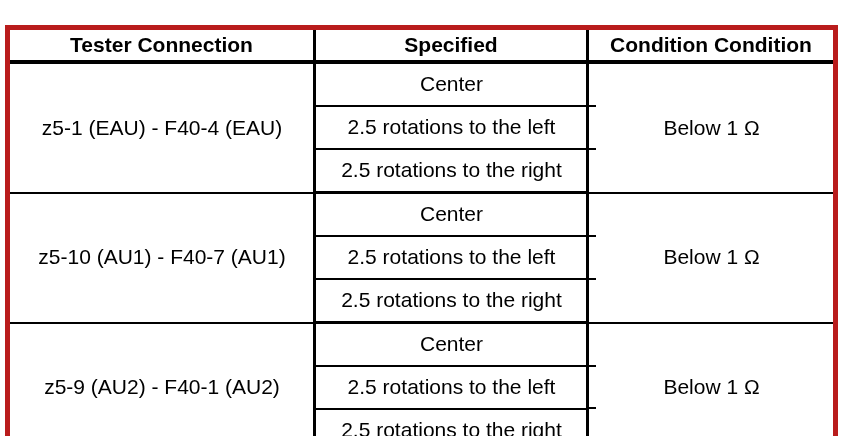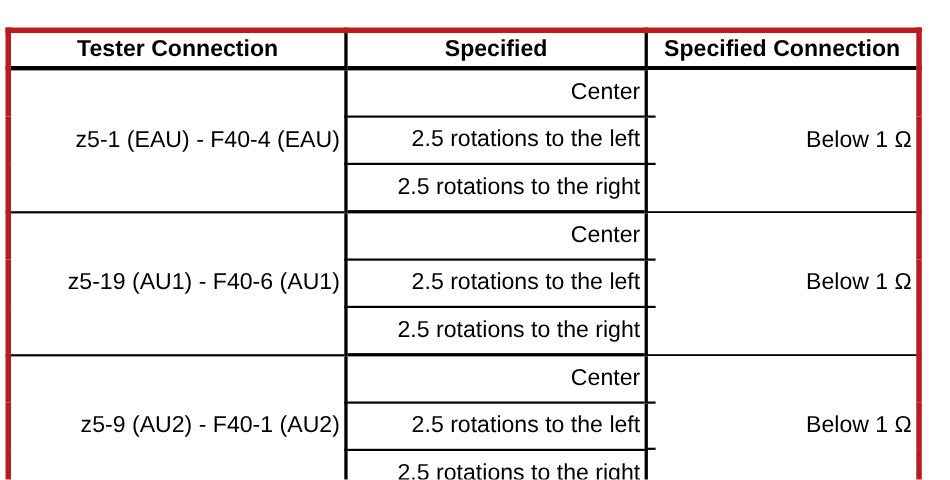--- a/index.html
+++ b/index.html
@@ -58,21 +58,21 @@
     text-align: center;
     vertical-align: middle;
     border-bottom-width: 4px;
     padding: 0 2px;
   }
 
   
   table.spec-table td {
     height: 41px;
     font-weight: normal;
-    text-align: right;
+    text-align: center;
     vertical-align: middle;
     padding: 0 4px 0 5px;
   }
 
   
   tr.group-end td { border-bottom-width: 3px; }
 
   
   td.connection-cell, td.specified-cell { vertical-align: middle; }
 
@@ -97,39 +97,39 @@
   <table class="spec-table">
     <colgroup>
       <col class="c1">
         <col class="c2">
         <col class="c3">
     </colgroup>
     <thead>
       <tr>
         <th>Tester Connection</th>
         <th>Specified</th>
-        <th>Specified Connection</th>
+        <th>Condition Condition</th>
       </tr>
     </thead>
     <tbody>
 
       <tr>
         <td class="connection-cell" rowspan="3">z5-1 (EAU) - F40-4 (EAU)</td>
         <td class="condition-cell">Center</td>
         <td class="specified-cell" rowspan="3">Below 1 Ω</td>
       </tr>
       <tr>
         <td class="condition-cell">2.5 rotations to the left</td>
       </tr>
       <tr class="group-end">
         <td class="condition-cell">2.5 rotations to the right</td>
       </tr>
 
       <tr>
-        <td class="connection-cell" rowspan="3">z5-19 (AU1) - F40-6 (AU1)</td>
+        <td class="connection-cell" rowspan="3">z5-10 (AU1) - F40-7 (AU1)</td>
         <td class="condition-cell">Center</td>
         <td class="specified-cell" rowspan="3">Below 1 Ω</td>
       </tr>
       <tr>
         <td class="condition-cell">2.5 rotations to the left</td>
       </tr>
       <tr class="group-end">
         <td class="condition-cell">2.5 rotations to the right</td>
       </tr>
 

